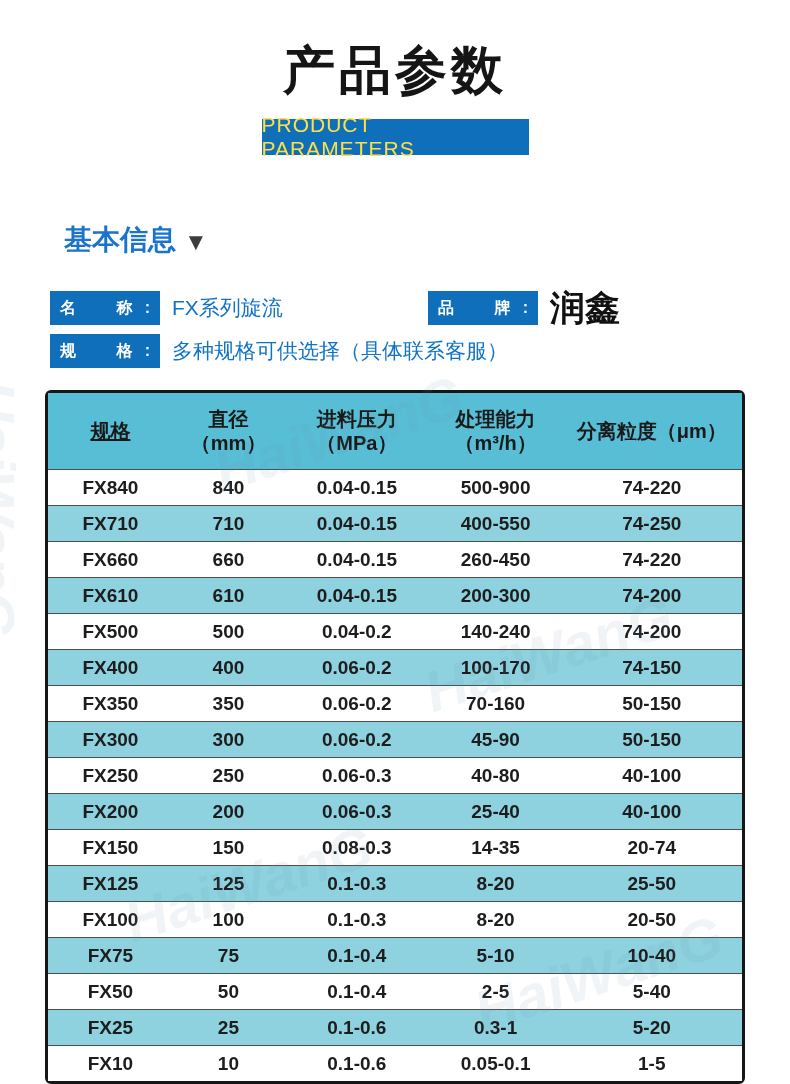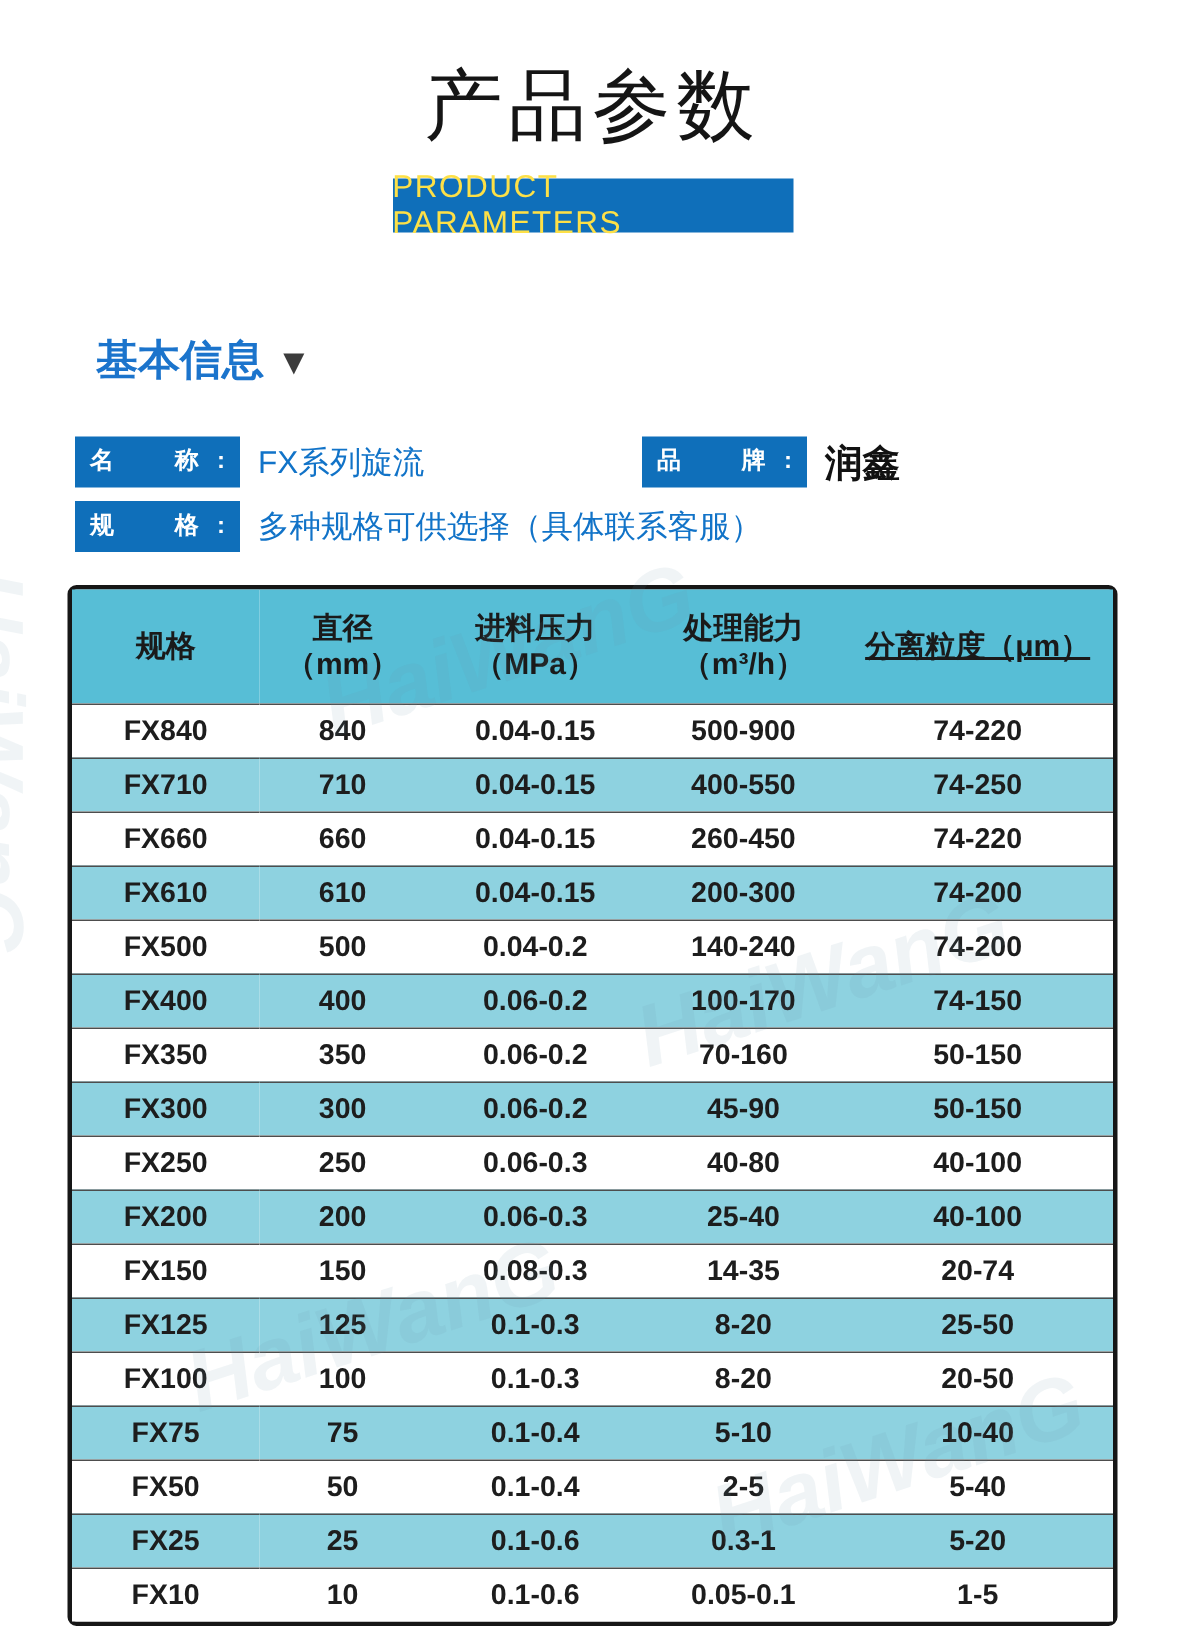--- a/index.html
+++ b/index.html
@@ -10,21 +10,21 @@
     background:#ffffff;
     overflow:hidden;
     font-family:"Liberation Sans","DejaVu Sans",sans-serif;
     color:#1c1c1c;
   }
   
   .page-title{
     margin:36px 0 0 0;
     text-align:center;
     font-size:52px;
-    font-weight:400;
+    font-weight:700;
     letter-spacing:4px;
     color:#151515;
   }
   .subtitle-banner{
     width:267px;height:36px;
     margin:13px auto 0 auto;
     background:#0f6fba;
     color:#fde047;
     font-size:21px;
     letter-spacing:1px;
@@ -64,21 +64,21 @@
   .field-value{
     margin-left:12px;
     font-size:21px;
     color:#1173c8;
     font-weight:500;
     white-space:nowrap;
   }
   .field-value.name-value{width:256px;flex:0 0 auto;}
   .field-value.brand-value{
     color:#111111;
-    font-size:25px;
+    font-size:35px;
     font-weight:800;
   }
   
   table.spec-table{
     width:700px;
     margin:22px 45px 0 45px;
     border-collapse:separate;
     border-spacing:0;
     border:3px solid #161616;
     border-radius:6px;
@@ -150,28 +150,28 @@
     </div>
     <div class="field-row">
       <span class="badge">规　格:</span>
       <span class="field-value">多种规格可供选择（具体联系客服）</span>
     </div>
   </div>
 
   <table class="spec-table">
     <thead>
       <tr id="head-row">
-          <th style="width: 18%;">规格</th>
+          <th style="width: 18%; text-decoration: underline;">规格</th>
           <th style="width: 16%; text-align: center;">直径
 （mm）</th>
           <th style="width: 21%;">进料压力
 （MPa）</th>
           <th style="width: 19%;">处理能力
 （m³/h）</th>
-          <th style="width: 26%; text-decoration: underline;">分离粒度（μm）</th>
+          <th style="width: 26%;">分离粒度（μm）</th>
         </tr>
     </thead>
     <tbody id="table-body">
         <tr>
           <td>FX840</td>
           <td>840</td>
           <td>0.04-0.15</td>
           <td>500-900</td>
           <td>74-220</td>
         </tr>

